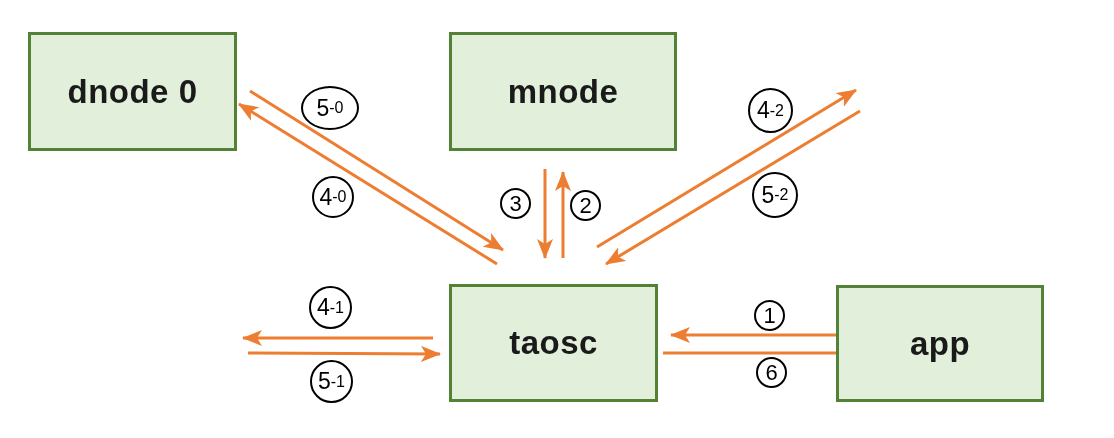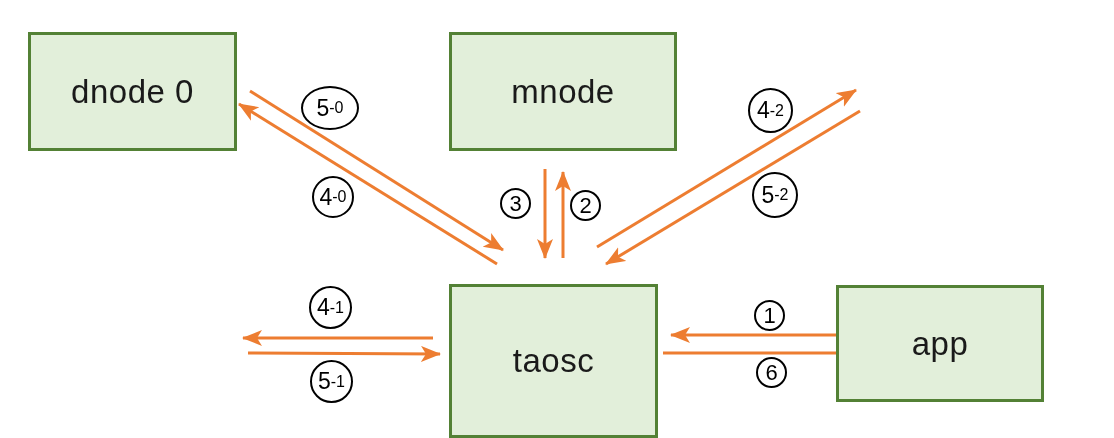--- a/index.html
+++ b/index.html
@@ -23,20 +23,21 @@
   #ah path{fill:var(--arrow);}
   .node{
     position:absolute;
     box-sizing:border-box;
     background:var(--node-fill);
     border:3px solid var(--node-border);
     display:flex;align-items:center;justify-content:center;
     color:var(--text);
     font-size:33px;
     letter-spacing:0.5px;
+    font-weight:bold;
   }
   .elabel{
     position:absolute;
     box-sizing:border-box;
     border:2.5px solid var(--circle-border);
     border-radius:50%;
     background:var(--bg);
     display:flex;align-items:center;justify-content:center;
     color:var(--circle-border);
     line-height:1;
@@ -67,21 +68,21 @@
     <line class="arrow-line" x1="855" y1="335" x2="671" y2="335" marker-end="url(#ah)"></line>
     <line class="arrow-line" x1="663" y1="353" x2="857" y2="353" marker-end="url(#ah)"></line>
   </svg>
 
   <div class="node" style="left:28px;top:32px;width:209px;height:119px">
     <span>dnode 0</span>
   </div>
   <div class="node" style="left:449px;top:32px;width:228px;height:119px">
     <span>mnode</span>
   </div>
-  <div class="node" style="left:449px;top:284px;width:209px;height:154px">
+  <div class="node" style="left:449px;top:284px;width:209px;height:118px">
     <span>taosc</span>
   </div>
   <div class="node" style="left:836px;top:285px;width:208px;height:117px">
     <span>app</span>
   </div>
 
   <div class="elabel" style="left:301px;top:86px;width:58px;height:44px">
     <span class="lm">5</span>
       <span class="ls">-0</span>
   </div>

